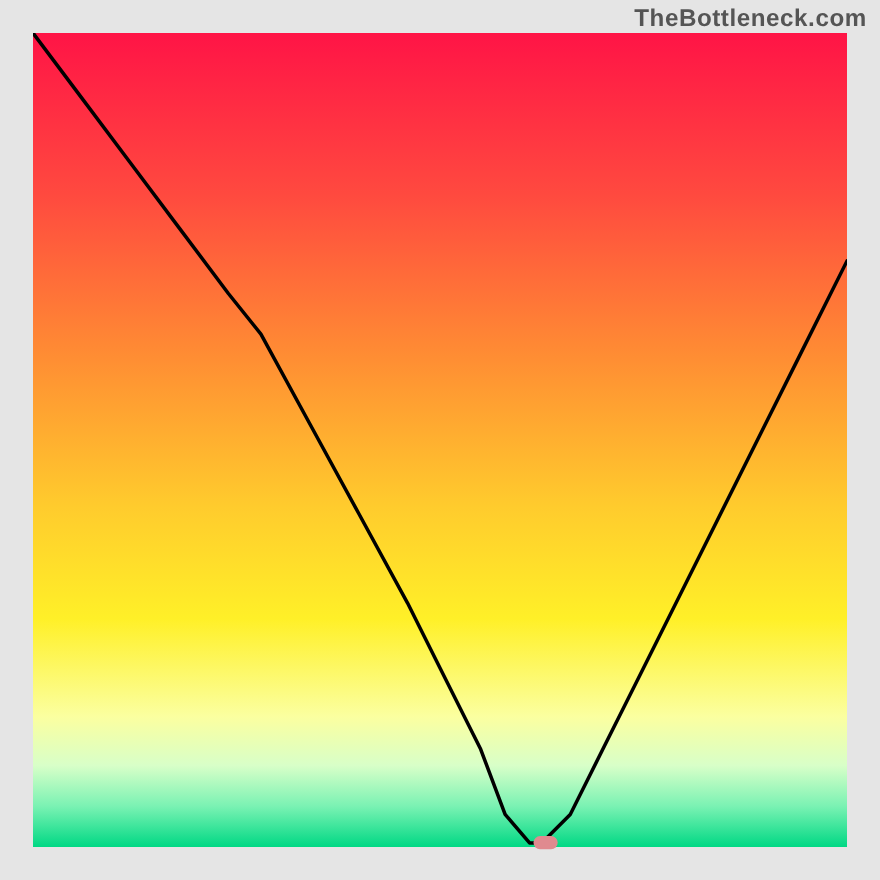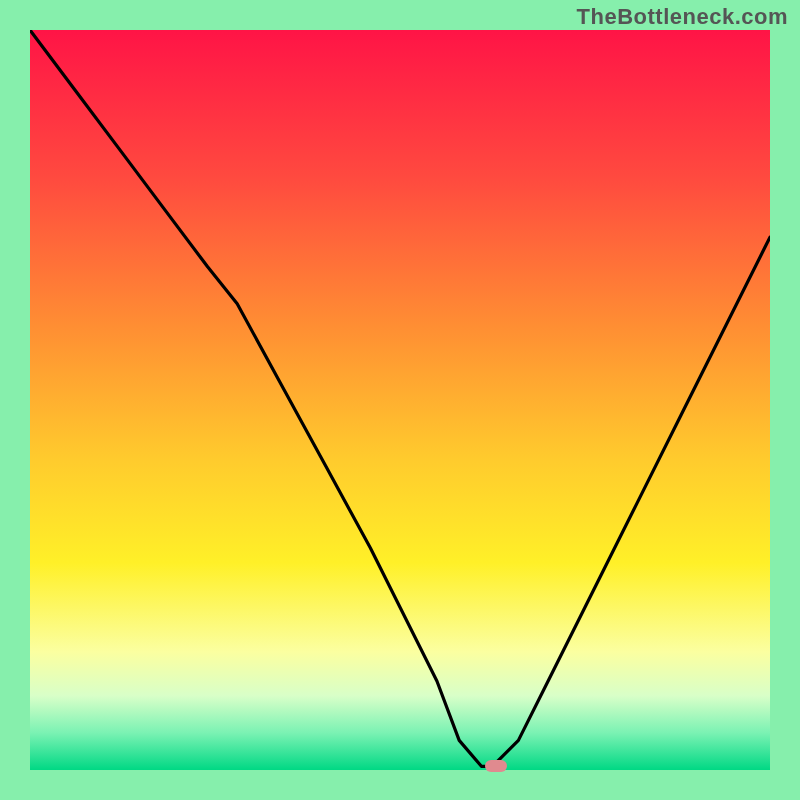--- a/index.html
+++ b/index.html
@@ -8,21 +8,21 @@
     width: 800px;
     height: 800px;
     background: #000;
     font-family: Arial, Helvetica, sans-serif;
     overflow: hidden;
   }
   .frame {
     position: relative;
     width: 800px;
     height: 800px;
-    background: #86efac;
+    background: #e5e5e5;
   }
   .watermark {
     position: absolute;
     top: 4px;
     right: 12px;
     color: #555;
     font-size: 22px;
     font-weight: bold;
     letter-spacing: 0.5px;
     z-index: 4;

